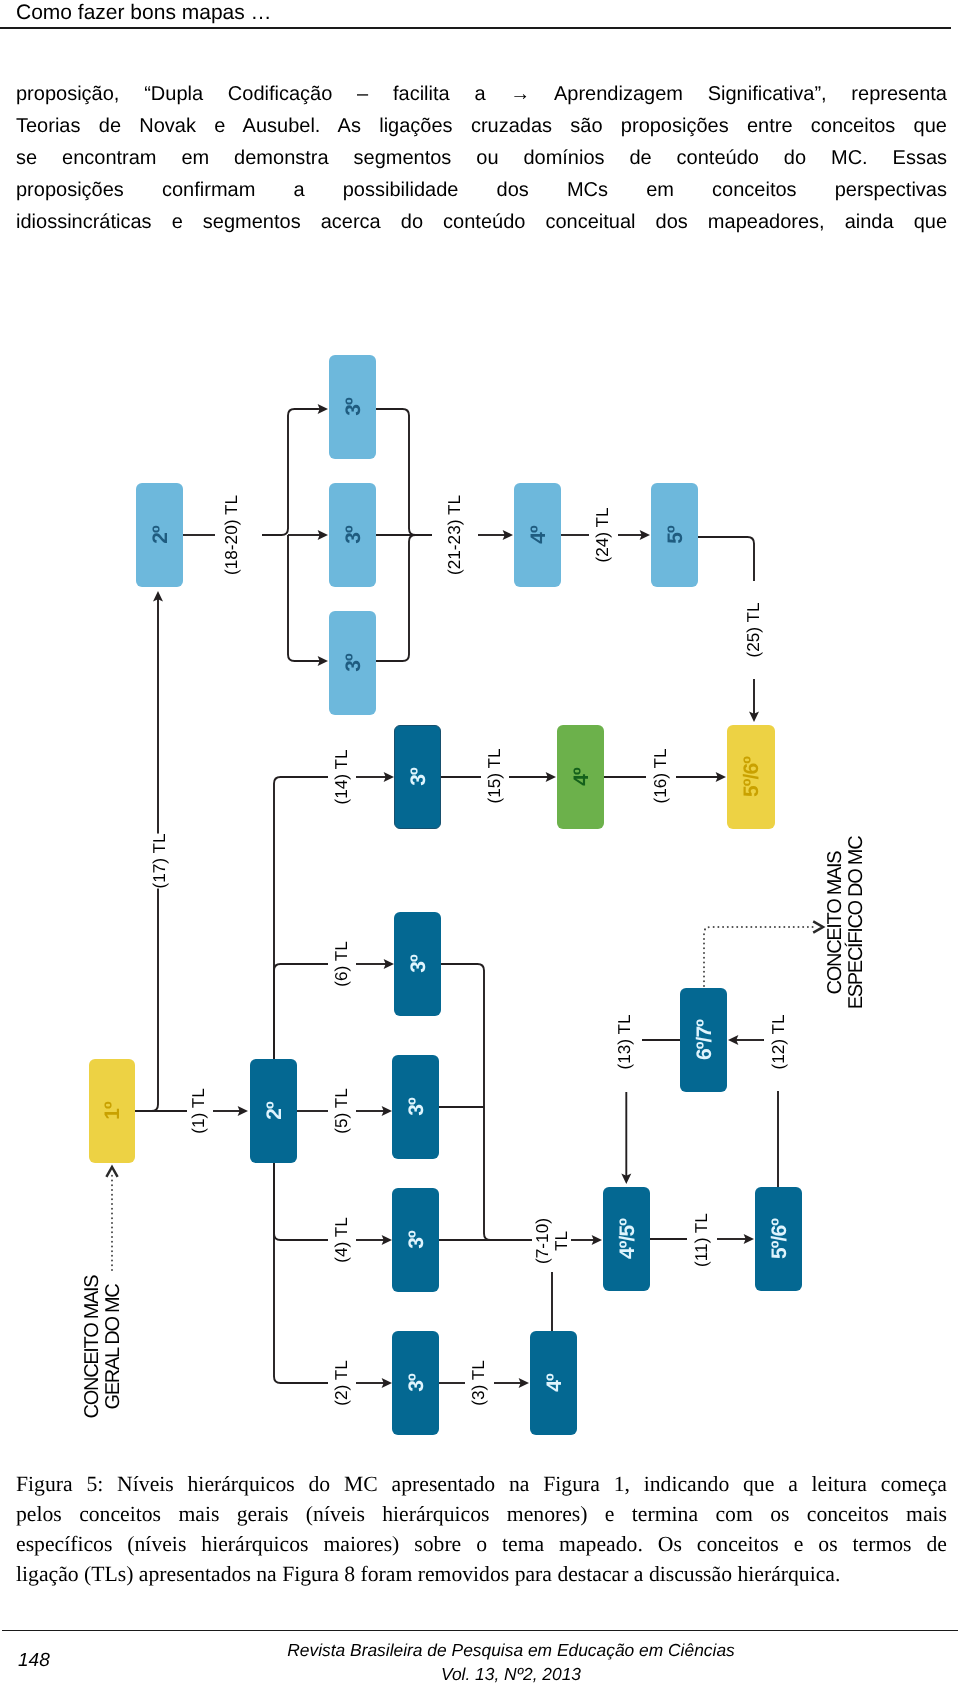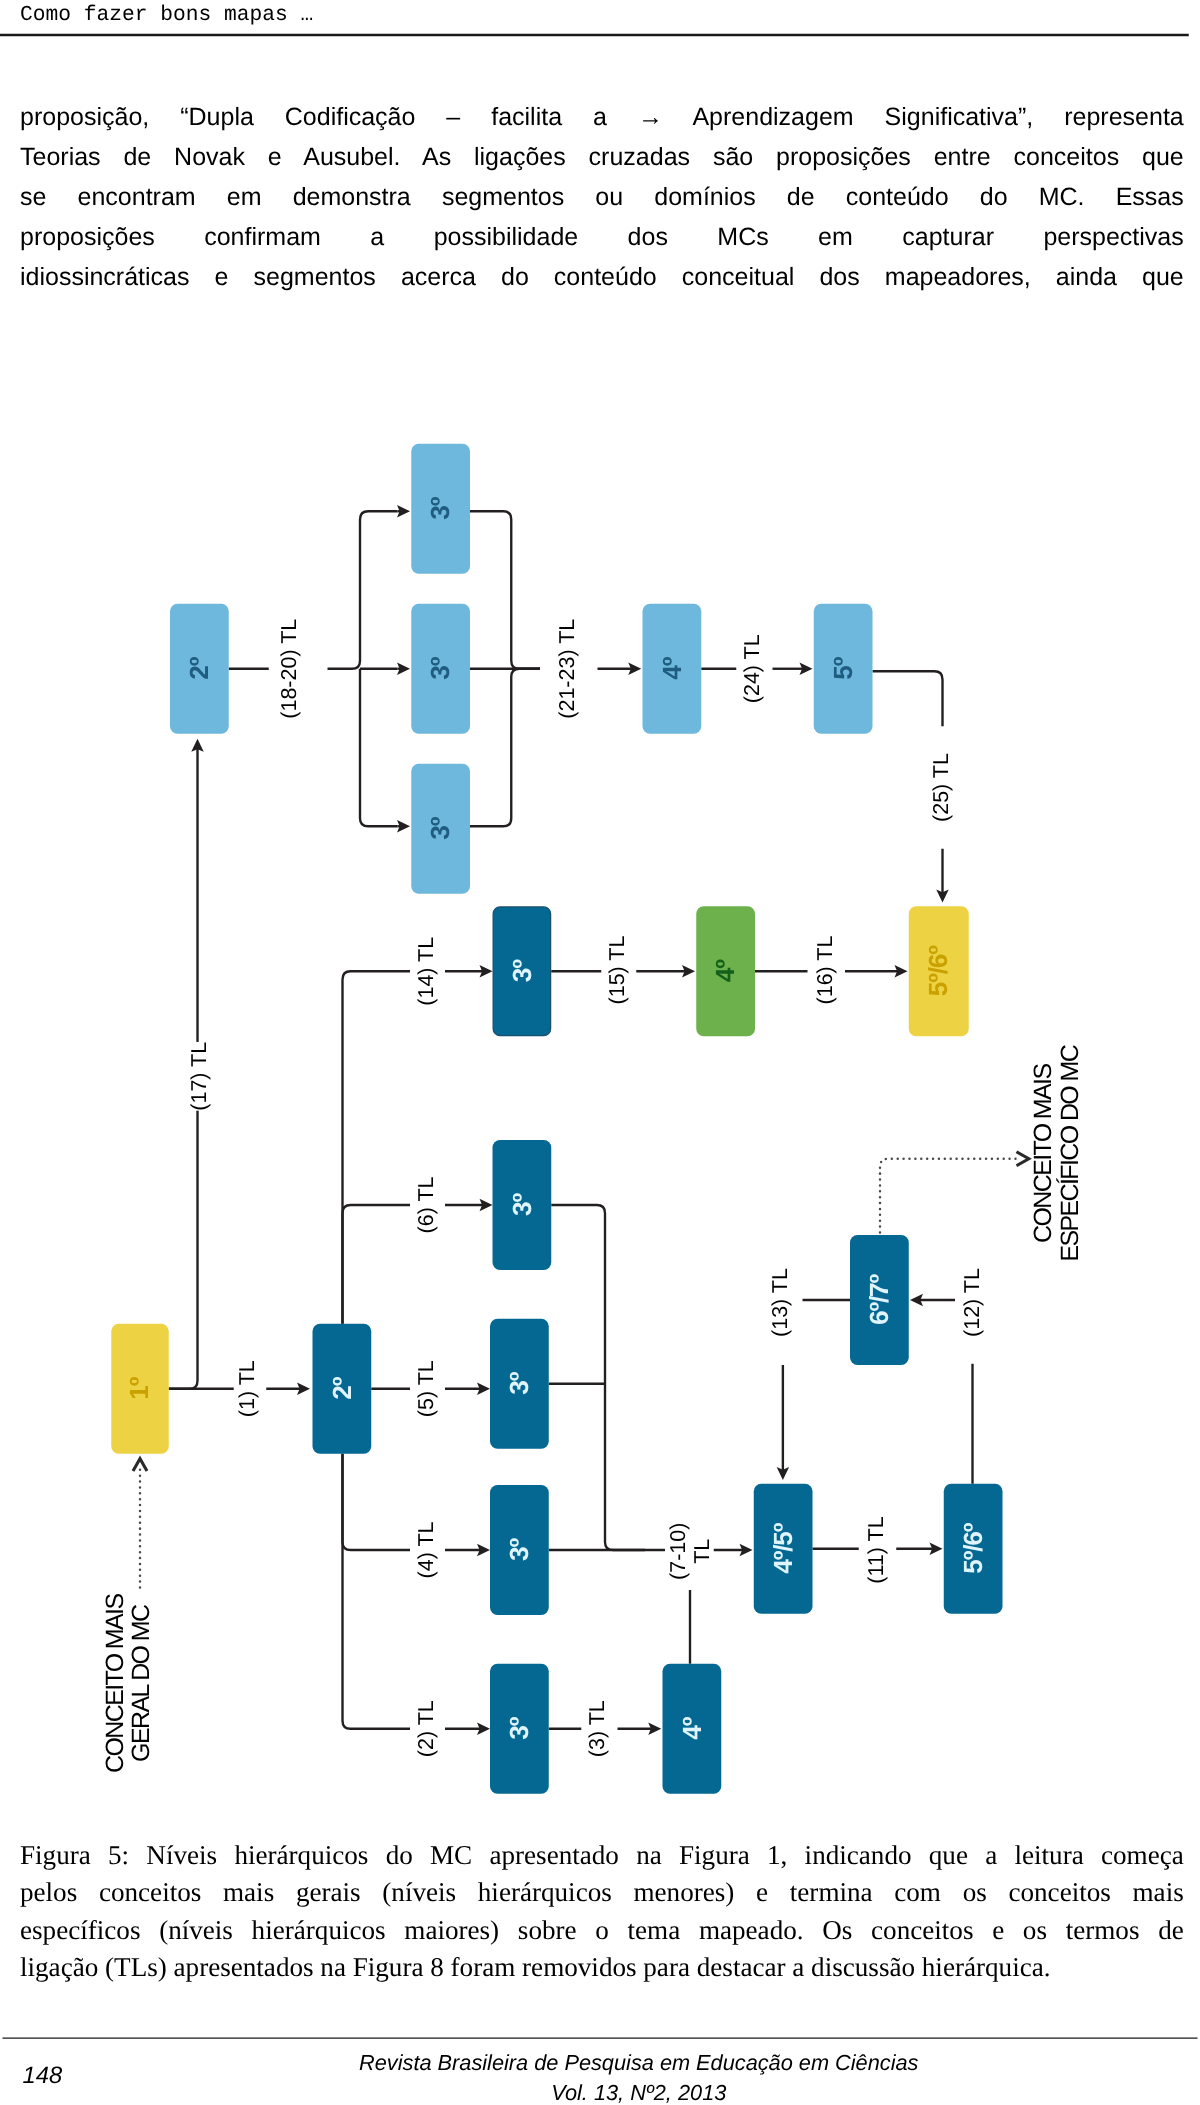--- a/index.html
+++ b/index.html
@@ -1,21 +1,21 @@
 <!DOCTYPE html>
 <html><head>
 <meta charset="utf-8">
 <style>
   html,body{margin:0;padding:0;background:#fff;}
   body{width:960px;height:1684px;font-family:"Liberation Sans",sans-serif;color:#000;
        -webkit-font-smoothing:antialiased;text-rendering:geometricPrecision;}
   .page{position:relative;width:960px;height:1684px;overflow:hidden;background:#fff;transform:translateZ(0);}
 
   
-  .hdr{position:absolute;left:16px;top:2px;transform:translateZ(0);font-size:17px;line-height:21px;white-space:nowrap;font-family:Liberation Mono, monospace;}
+  .hdr{position:absolute;left:16px;top:2px;transform:translateZ(0);font-size:21px;line-height:21px;white-space:nowrap;}
   .hdr-rule{position:absolute;left:0px;top:27px;width:951px;height:1.5px;background:#1a1a1a;}
 
   
   .body-text{position:absolute;left:16px;top:78px;width:931px;font-size:20px;}
   .ln{display:block;white-space:nowrap;transform:translateZ(0);height:32px;line-height:32px;text-align:justify;text-align-last:justify;}
   .ln.last{text-align-last:left;}
 
   
   .caption{position:absolute;left:16px;top:1469px;width:931px;font-size:21.7px;}
   .cln{display:block;white-space:nowrap;transform:translateZ(0);height:30px;line-height:30px;text-align:justify;text-align-last:justify;font-family:Liberation Serif, serif;}
@@ -45,21 +45,21 @@
 <body>
 
 <div class="page">
   <div class="hdr">Como fazer bons mapas …</div>
   <div class="hdr-rule"></div>
 
   <div class="body-text" id="bodyLines">
       <div class="ln">proposição, “Dupla Codificação – facilita a → Aprendizagem Significativa”, representa</div>
       <div class="ln">Teorias de Novak e Ausubel. As ligações cruzadas são proposições entre conceitos que</div>
       <div class="ln">se encontram em demonstra segmentos ou domínios de conteúdo do MC. Essas</div>
-      <div class="ln">proposições confirmam a possibilidade dos MCs em capturar perspectivas</div>
+      <div class="ln">proposições confirmam a possibilidade dos MCs em conceitos perspectivas</div>
       <div class="ln">idiossincráticas e segmentos acerca do conteúdo conceitual dos mapeadores, ainda que</div>
     </div>
 
   <div class="fig" id="figRoot">
       <svg width="960" height="1684">
         <path d="M 135 1111 L 151.5 1111 Q 158 1111 158 1104.5 L 158 598" class="lnpath"></path>
         <path d="M 158.00 591.00 L 163.00 601.40 L 158.00 599.30 L 153.00 601.40 Z" class="ah"></path>
         <path d="M 135 1111 L 187 1111" class="lnpath"></path>
         <path d="M 213 1111 L 241 1111" class="lnpath"></path>
         <path d="M 248.00 1111.00 L 237.60 1116.00 L 239.70 1111.00 L 237.60 1106.00 Z" class="ah"></path>

